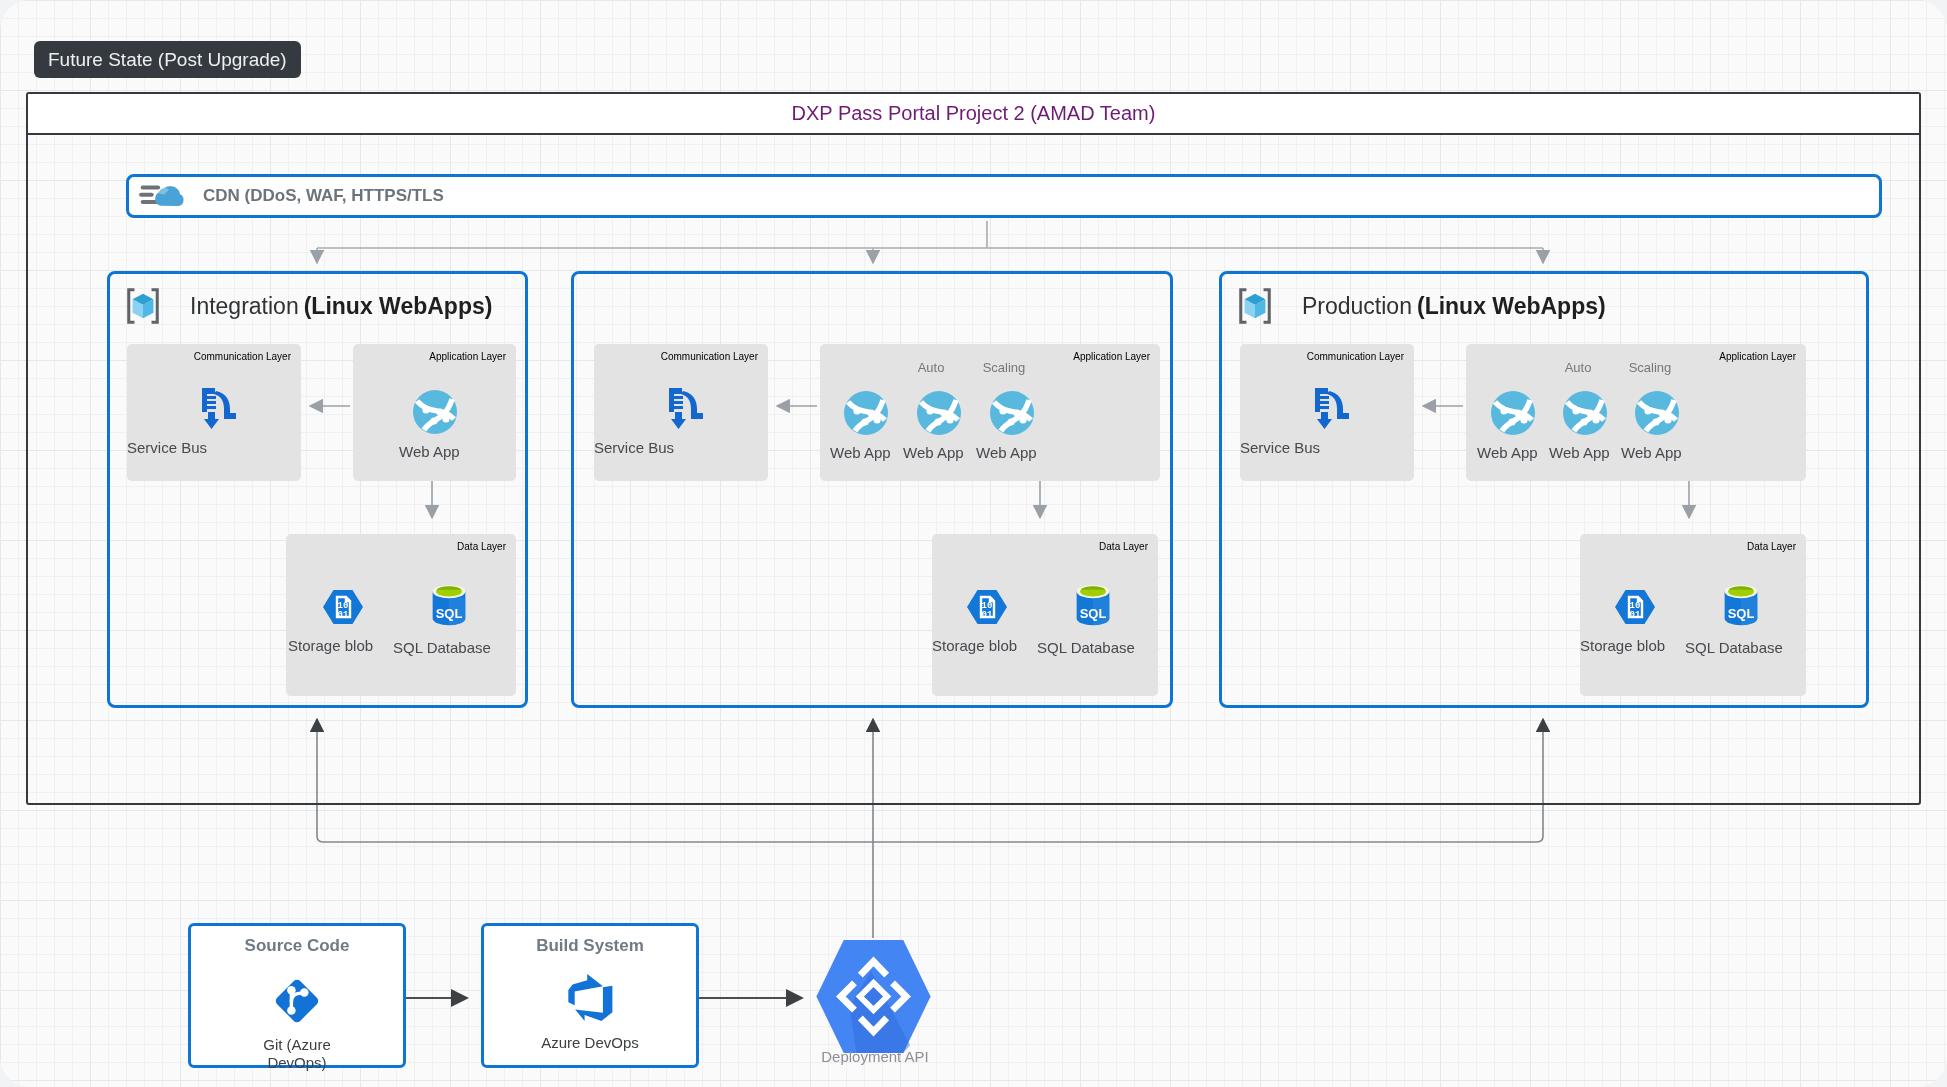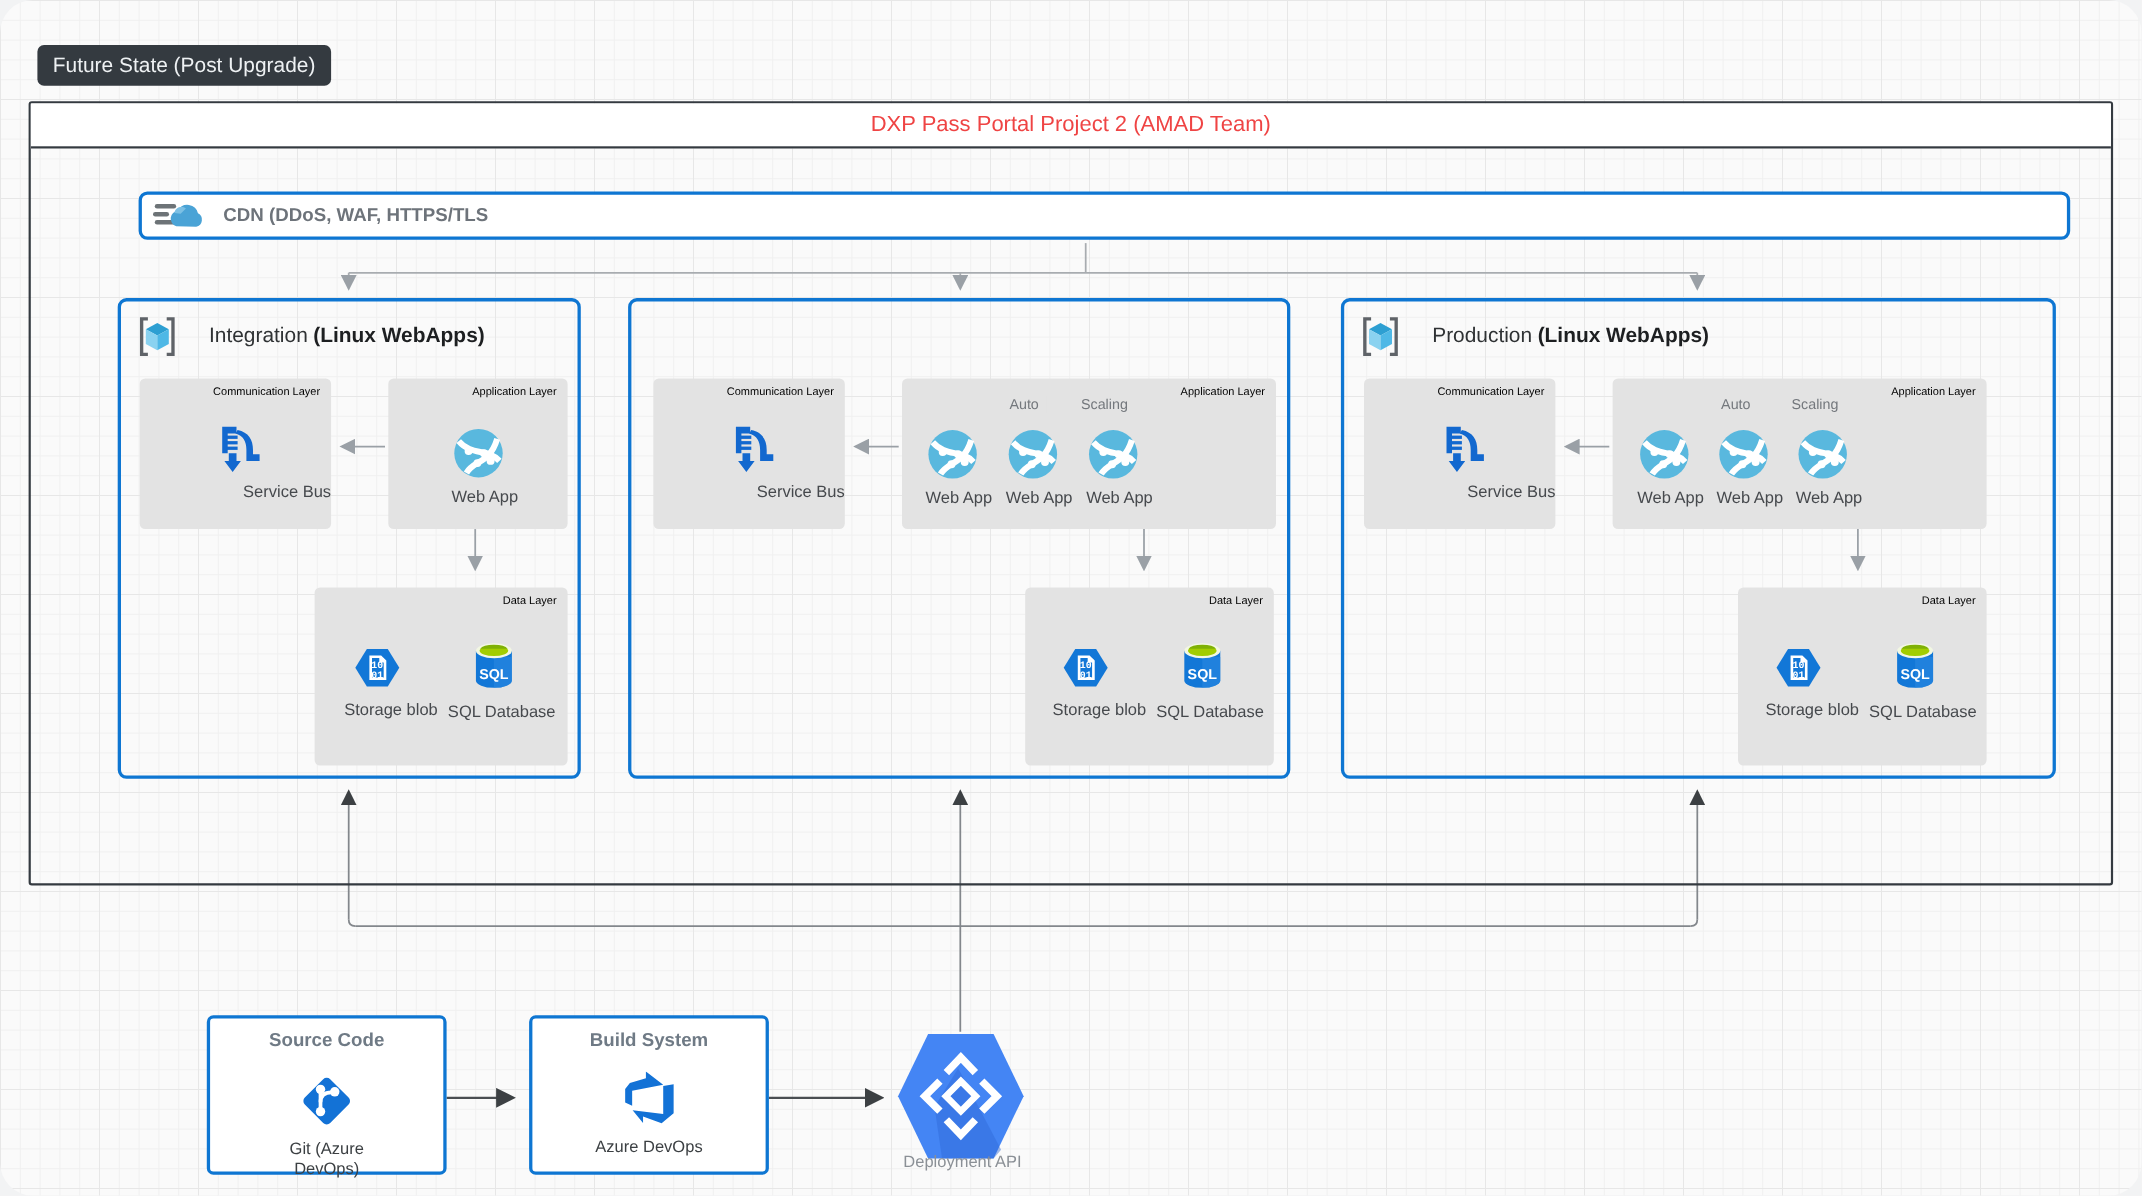--- a/index.html
+++ b/index.html
@@ -9,31 +9,31 @@
       linear-gradient(#e7e7e7 1px,transparent 1px),
       linear-gradient(90deg,#e7e7e7 1px,transparent 1px),
       linear-gradient(#f0f0f0 1px,transparent 1px),
       linear-gradient(90deg,#f0f0f0 1px,transparent 1px);
     background-size:90px 90px,90px 90px,18px 18px,18px 18px;border-radius:30px;}
   .abs{position:absolute;}
   .future-state{left:34px;top:41px;height:37px;line-height:37px;padding:0 14px;background:#343a40;
     color:#eef1f3;font-size:19px;border-radius:6px;}
   .outer{left:26px;top:92px;width:1891px;height:709px;border:2px solid #343a40;border-radius:3px;background:transparent;}
   .outer-head{position:absolute;left:0;top:0;right:0;height:39px;background:#ffffff;border-bottom:2px solid #343a40;
-    display:flex;align-items:center;justify-content:center;font-size:20px;color:#ef4444;}
+    display:flex;align-items:center;justify-content:center;font-size:20px;color:#701a75;}
   .cdn{left:107px;top:174px;width:1756px;height:44px;background:#fff;border:3px solid #0e76d2;border-radius:8px;
     display:flex;align-items:center;gap:12px;padding-left:10px;box-sizing:border-box;margin-left:19px;}
   .cdn-label{font-weight:bold;font-size:17px;color:#6d737a;}
   .env{top:271px;height:437px;border:3px solid #0e76d2;border-radius:8px;background:transparent;box-sizing:border-box;}
   .env-head{position:absolute;left:14px;top:13px;display:flex;align-items:center;gap:28px;}
-  .env-title{font-size:19px;color:#2f3234;}
+  .env-title{font-size:23px;color:#2f3234;}
   .env-suffix{font-weight:bold;color:#1d1f21;margin-left:5px;}
   .layer{position:absolute;background:#e3e3e3;border-radius:5px;}
   .layer-label{position:absolute;top:7px;right:10px;font-size:10px;color:#000000;}
-  .node{position:absolute;text-align:right;}
+  .node{position:absolute;text-align:left;}
   .node-label{font-size:15px;color:#46494d;margin-top:7px;white-space:nowrap;}
   .node-label.wrap{white-space:normal;line-height:1.2;}
   .chip{position:absolute;height:16px;line-height:16px;text-align:center;background:#e3e3e3;
     font-size:13px;color:#74787d;top:360px;margin-left:32px;}
   .bottom-box{top:923px;width:218px;height:145px;background:#fff;border:3px solid #0e76d2;border-radius:6px;box-sizing:border-box;}
   .bottom-title{margin-top:10px;text-align:center;font-weight:bold;font-size:17px;color:#6f7a85;}
   .bottom-node{position:absolute;left:0;right:0;top:48px;text-align:center;}
   .bottom-node .node-label{color:#3c4043;}
   .hex-label{left:795px;top:1048px;width:160px;text-align:center;font-size:15px;color:#8b9096;}
   svg{display:block;}

